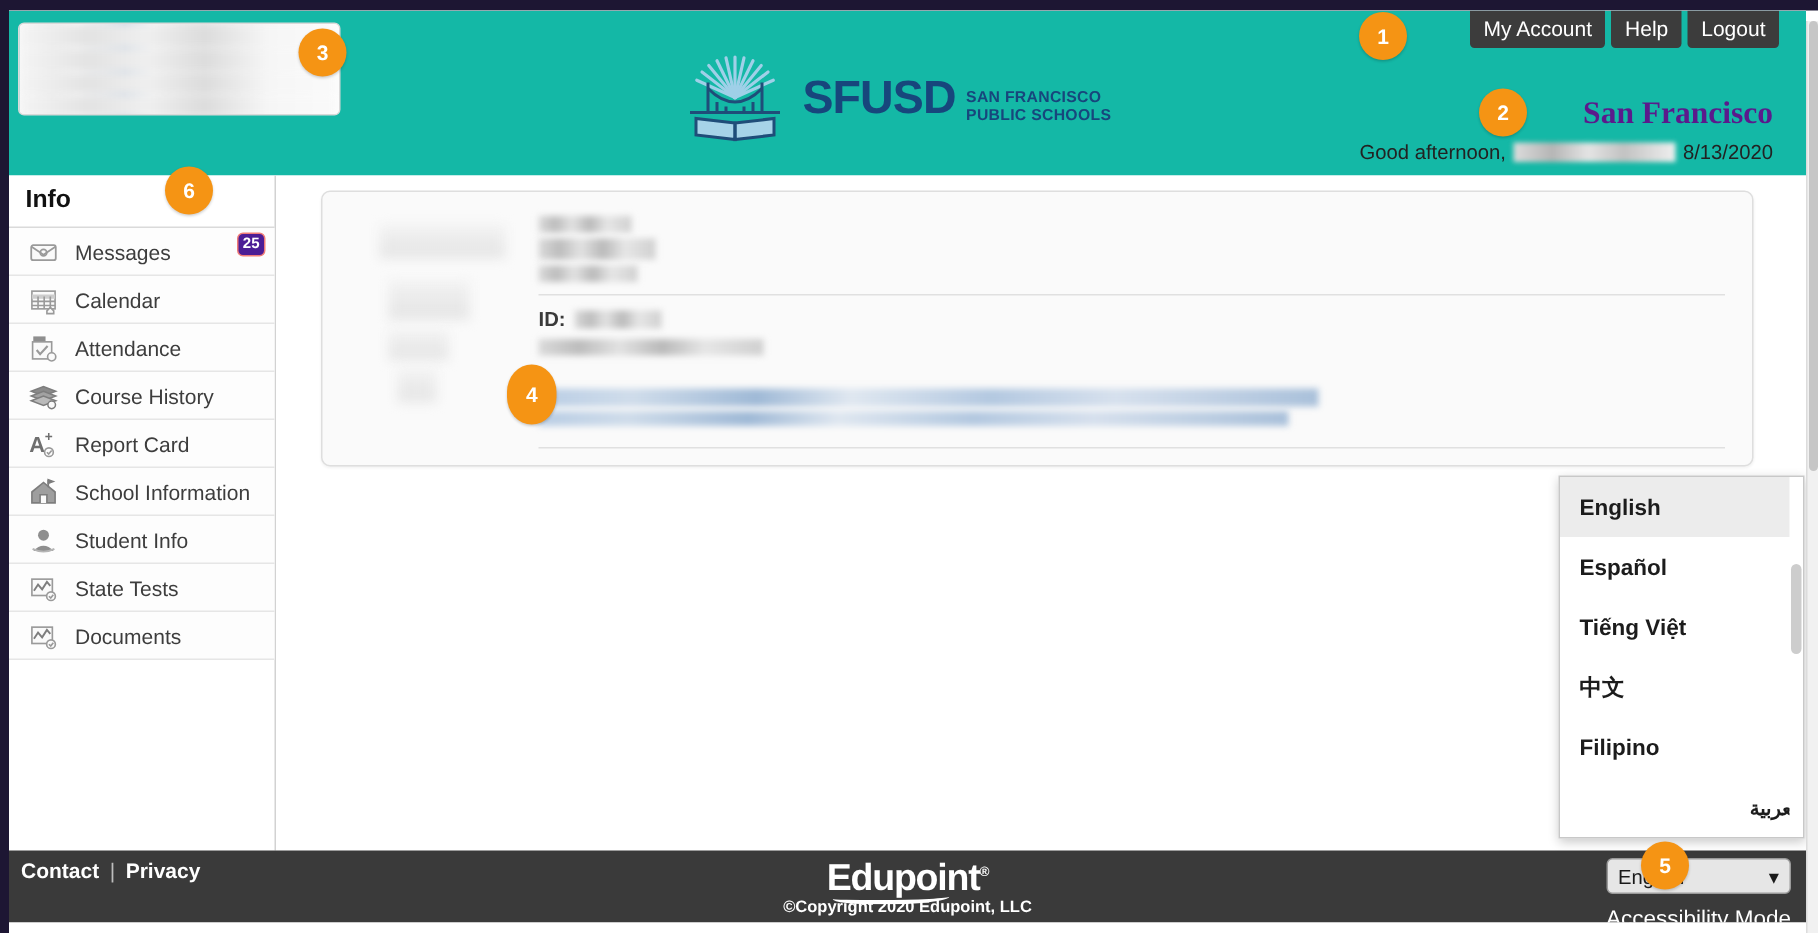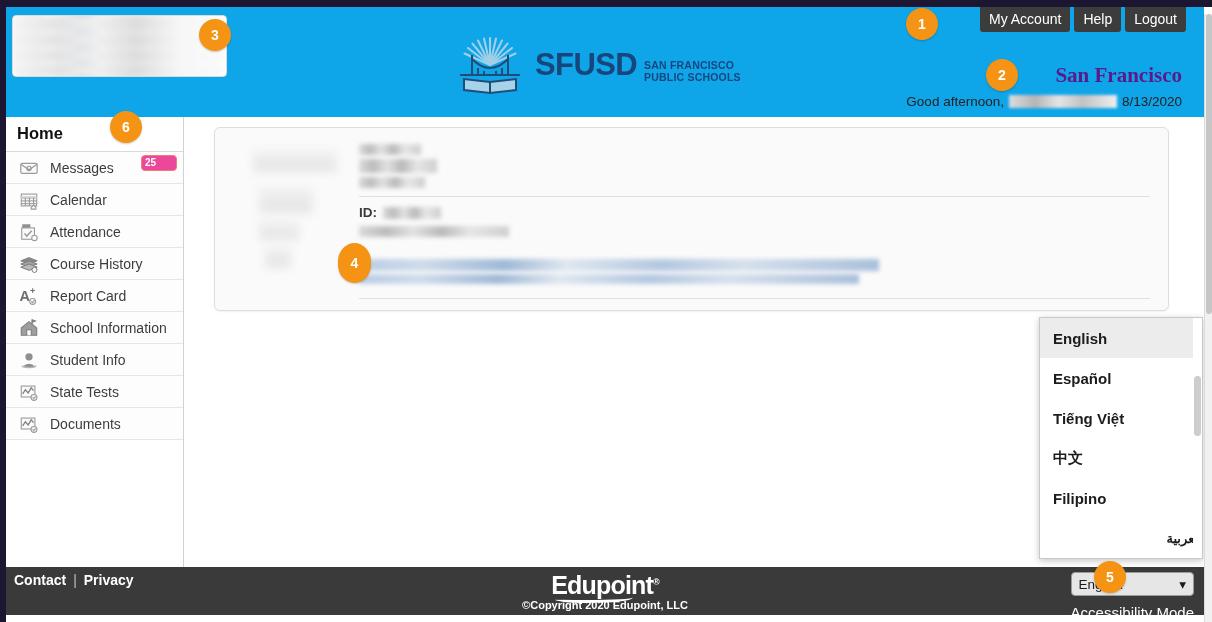--- a/index.html
+++ b/index.html
@@ -48,21 +48,21 @@
     top: 0; left: 1px;
     width: 6px; height: 300px;
     background: #c6c6c6;
     border-radius: 4px;
   }
 
   
   #header {
     position: relative;
     height: 110px;
-    background: #0ea5e9;
+    background: #14b8a6;
   }
 
   
   #district-banner {
     position: absolute;
     left: 6px; top: 8px;
     width: 215px; height: 62px;
     border: 1px solid #d9d9d9;
     border-radius: 4px;
     background:
@@ -195,26 +195,26 @@
     display: flex; align-items: center; justify-content: center;
     color: #8b8b8b;
   }
   #sidebar .nav-label {
     font-size: 14px;
     color: #3d3d3d;
   }
   #sidebar .msg-badge {
     position: absolute;
     right: 6px; top: 3px;
-    background: #ec4899;
+    background: #4c1d95;
     color: #ffffff;
     font-size: 10px;
     font-weight: bold;
     line-height: 11px;
-    padding: 1px 20px 2px 3px;
+    padding: 1px 3px 2px 3px;
     border-radius: 4px;
     border: 1px solid #f07c78;
   }
 
   
   #main {
     flex: 1;
     background: #ffffff;
     position: relative;
     padding: 10px 35px 0 30px;
@@ -478,21 +478,21 @@
       <div id="greeting">
         <span>Good afternoon,</span>
         <span class="redact"></span>
         <span>8/13/2020</span>
       </div>
     </div>
 
     <div id="body-wrap">
 
       <nav id="sidebar">
-        <div class="home-title">Home</div>
+        <div class="home-title">Info</div>
         <ul class="nav-list">
 
           <li class="nav-item">
             <span class="nav-icon">
               <svg viewBox="0 0 22 22" width="20" height="20" fill="none" stroke="#9a9a9a" stroke-width="1.3">
                 <rect x="2" y="6" width="18" height="11" rx="1.5" fill="#fafafa"></rect>
                 <path d="M2 7 L11 13 L20 7"></path>
                 <circle cx="11" cy="11.5" r="2.4" fill="none"></circle>
               </svg>
             </span>

